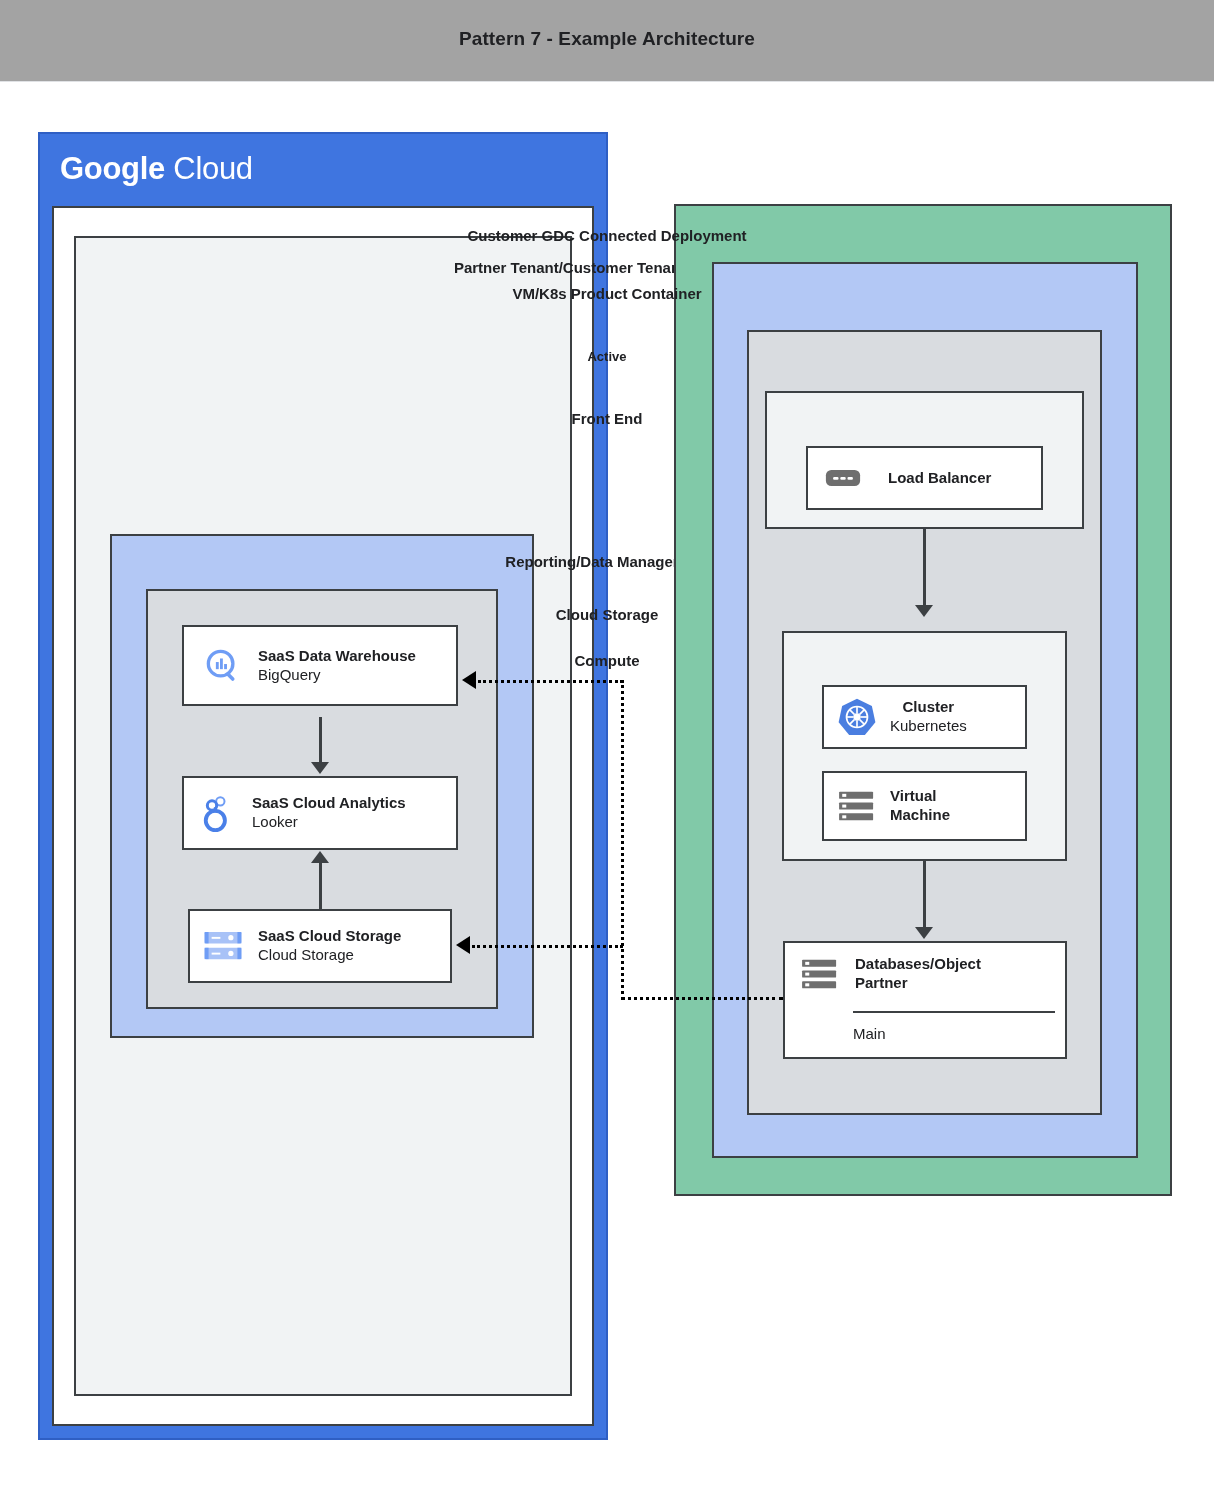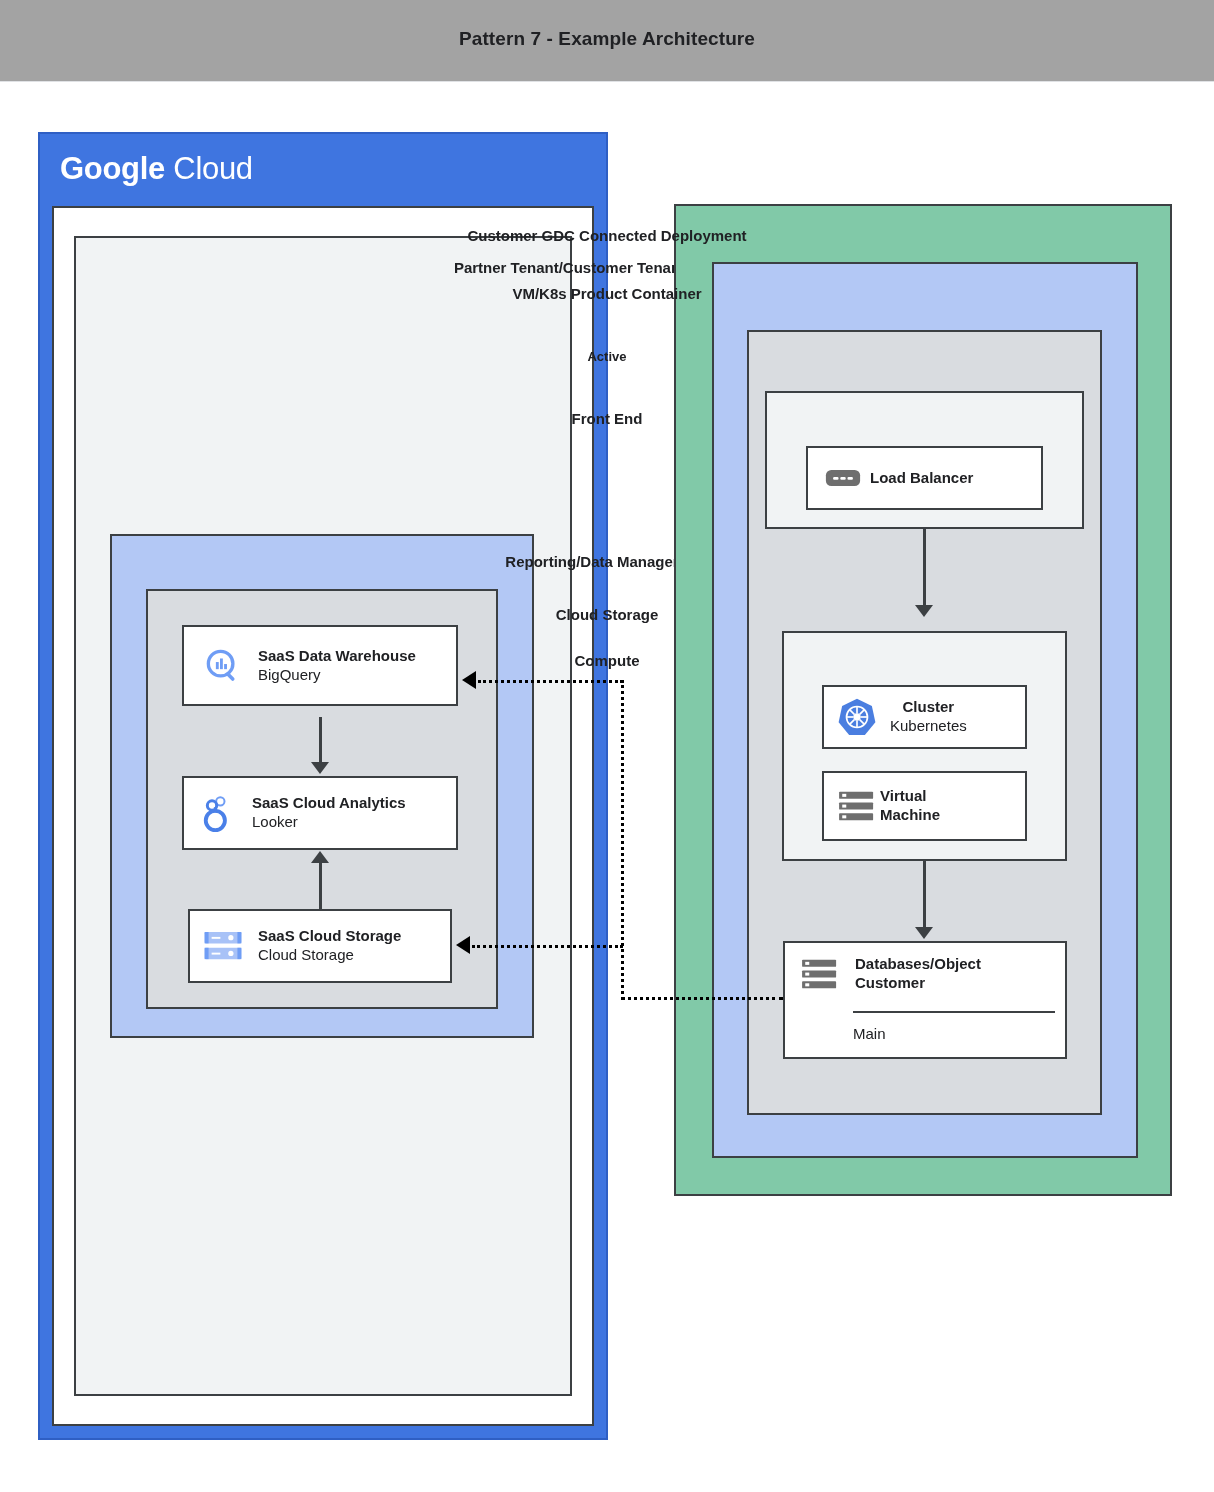--- a/index.html
+++ b/index.html
@@ -81,32 +81,32 @@
   #vmk8s-title{ top:285px; font-size:15px; }
 
   #active-box{ left:747px; top:330px; width:355px; height:785px; background:#d9dce0; }
   #active-title{ top:349px; font-size:13px; }
 
   #frontend-box{ left:765px; top:391px; width:319px; height:138px; background:#f1f3f4; }
   #frontend-title{ top:410px; font-size:15px; }
 
   #node-lb{ left:806px; top:446px; width:237px; height:64px; padding:0 14px; }
   #node-lb .ic{ width:42px; }
-  #node-lb .txt{ margin-left:6px; }
+  #node-lb .txt{ margin-left:24px; }
 
   #compute-box{ left:782px; top:631px; width:285px; height:230px; background:#f1f3f4; }
   #compute-title{ top:652px; font-size:15px; }
 
   #node-cluster{ left:822px; top:685px; width:205px; height:64px; padding:0 10px;text-align:center; }
   #node-cluster .ic{ width:46px; }
   #node-cluster .txt{ margin-left:10px; }
 
   #node-vm{ left:822px; top:771px; width:205px; height:70px; padding:0 10px; }
   #node-vm .ic{ width:46px; }
-  #node-vm .txt{ }
+  #node-vm .txt{ margin-left:10px; }
 
   #node-db{ left:783px; top:941px; width:284px; height:118px; }
   #db-head{ position:absolute; left:0; top:0; width:100%; height:62px; display:flex; align-items:center; padding:0 12px; box-sizing:border-box; }
   #db-head .ic{ width:46px; flex:0 0 auto; display:flex; align-items:center; justify-content:center; }
   #db-head .txt{ margin-left:12px; }
   #db-divider{ position:absolute; left:68px; top:68px; width:202px; height:2px; background:#3c4043; }
   #db-sub{ position:absolute; left:68px; top:82px; font-size:15px; color:#202124; }
 
   
   .arrow-line{ position:absolute; background:#3c4043; }
@@ -295,21 +295,21 @@
         <rect x="2" y="3" width="38" height="8" rx="1" fill="#6e6e6e"></rect>
         <rect x="5.5" y="5.4" width="4.5" height="3.4" fill="#ffffff"></rect>
         <rect x="2" y="15" width="38" height="8" rx="1" fill="#6e6e6e"></rect>
         <rect x="5.5" y="17.4" width="4.5" height="3.4" fill="#ffffff"></rect>
         <rect x="2" y="27" width="38" height="8" rx="1" fill="#6e6e6e"></rect>
         <rect x="5.5" y="29.4" width="4.5" height="3.4" fill="#ffffff"></rect>
       </svg>
     </span>
     <span class="txt">
       <span class="t1">Databases/Object</span>
-      <span class="t1">Customer</span>
+      <span class="t1">Partner</span>
     </span>
   </div>
   <div id="db-divider"></div>
   <div id="db-sub">Main</div>
 </div>
 
 <div class="dot-h" style="left:621px; top:997px; width:162px;"></div>
 
 <div class="dot-v" style="left:621px; top:680px; height:320px;"></div>
 

